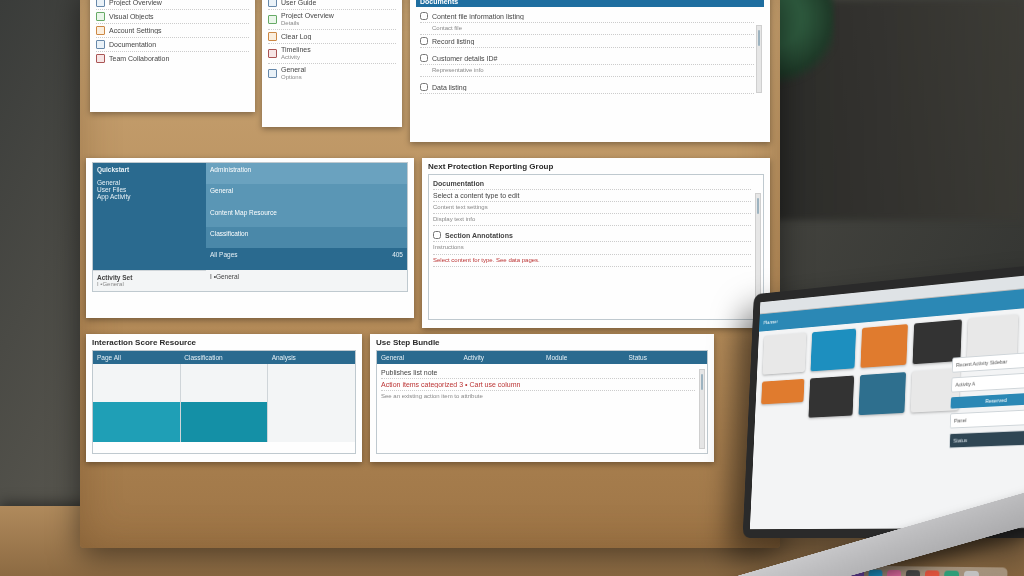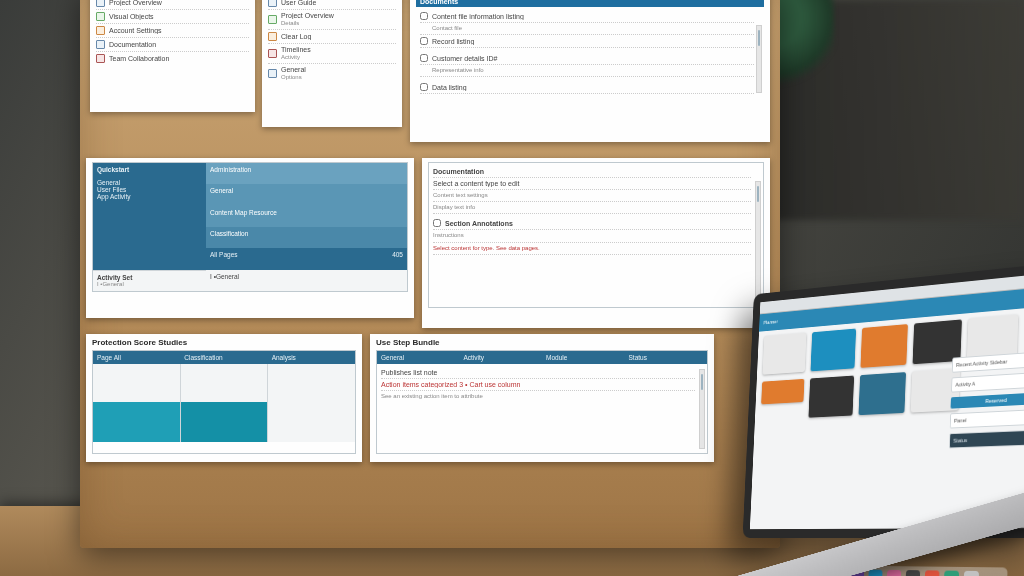--- a/index.html
+++ b/index.html
@@ -212,20 +212,21 @@
         <div class="cell dark-cell split">
             <span style="flex:1">All Pages</span>
             <span>405</span>
           </div>
         <div class="cell lt-cell">I •General</div>
       </div>
     </div>
   </div>
 
   <div class="sheet" style="left:342px; top:170px; width:348px; height:170px;">
+    <h4>Next Protection Reporting Group</h4>
     <div class="pane" style="position:relative;padding:3px 12px 3px 4px;height:146px;">
       <div style="font-weight:bold" class="row">Documentation</div>
       <div class="row">
           <span class="lbl">Select a content type to edit</span>
         </div>
       <div class="row">
           <span class="lbl sub">Content text settings</span>
         </div>
       <div class="row">
           <span class="lbl sub">Display text info</span>
@@ -239,21 +240,21 @@
           <span class="lbl sub">Instructions</span>
         </div>
       <div class="row">
           <span class="lbl sub redline">Select content for type. See data pages.</span>
         </div>
       <div class="scroll-ind"></div>
     </div>
   </div>
 
   <div class="sheet" style="left:6px; top:346px; width:276px; height:128px;">
-    <h4>Protection Score Studies</h4>
+    <h4>Interaction Score Resource</h4>
     <div class="pane" style="height:104px;">
       <div class="split">
         <div class="cell dark-cell">Page All</div>
         <div class="cell dark-cell">Classification</div>
         <div class="cell dark-cell">Analysis</div>
       </div>
       <div class="split" style="height:38px;">
         <div class="cell lt-cell"></div>
         <div class="cell lt-cell" style="border-left:1px solid #cfd5d9;border-right:1px solid #cfd5d9"></div>
         <div class="cell lt-cell"></div>

